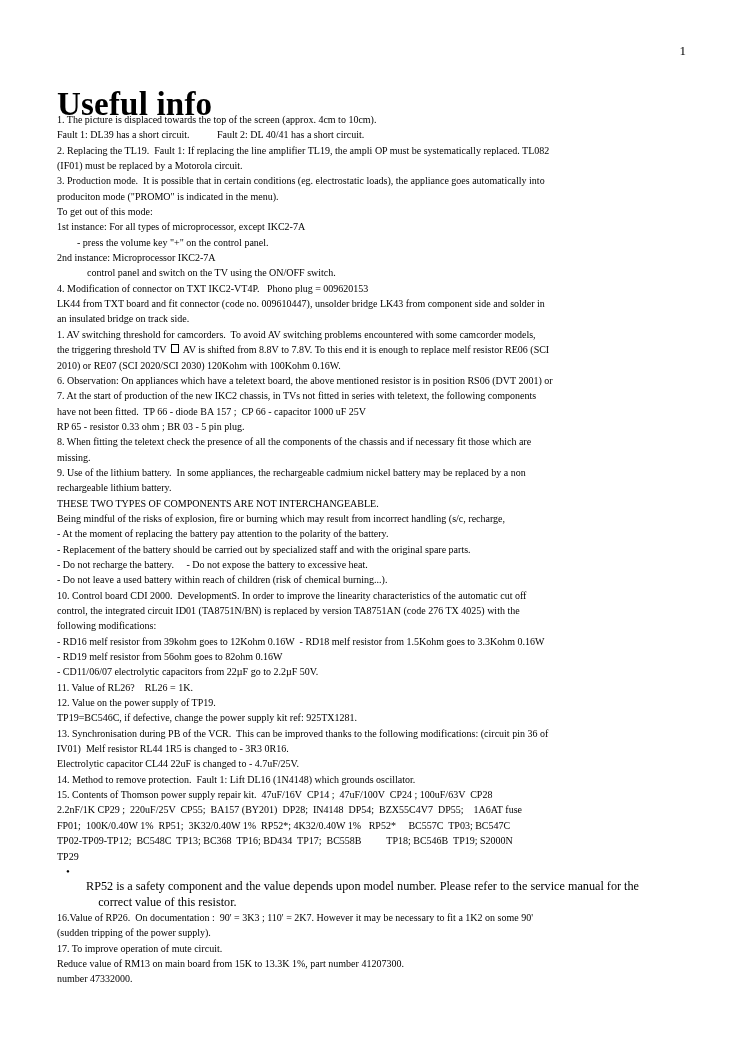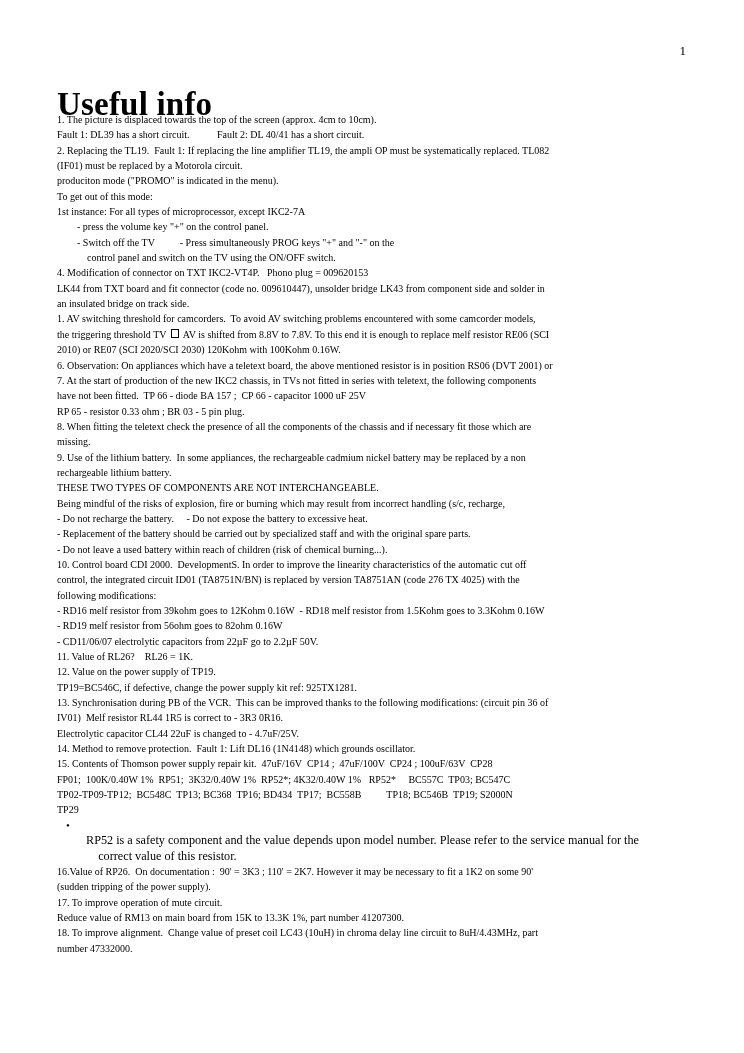--- a/index.html
+++ b/index.html
@@ -93,70 +93,72 @@
   <div class="page-number">1</div>
 
   <h1 class="doc-title">Useful info</h1>
 
   <div class="body-block">
     <div id="body-lines-top">
         <div class="ln">1. The picture is displaced towards the top of the screen (approx. 4cm to 10cm).</div>
         <div class="ln">Fault 1: DL39 has a short circuit.           Fault 2: DL 40/41 has a short circuit.</div>
         <div class="ln">2. Replacing the TL19.  Fault 1: If replacing the line amplifier TL19, the ampli OP must be systematically replaced. TL082</div>
         <div class="ln">(IF01) must be replaced by a Motorola circuit.</div>
+        <div class="ln">3. Production mode.  It is possible that in certain conditions (eg. electrostatic loads), the appliance goes automatically into</div>
         <div class="ln">produciton mode ("PROMO" is indicated in the menu).</div>
         <div class="ln">To get out of this mode:</div>
         <div class="ln">1st instance: For all types of microprocessor, except IKC2-7A</div>
         <div class="ln">        - press the volume key "+" on the control panel.</div>
-        <div class="ln">        - Switch off the TV          - Press simultaneously PROG keys "+" and "-" on the</div>
+        <div class="ln">2nd instance: Microprocessor IKC2-7A</div>
         <div class="ln">            control panel and switch on the TV using the ON/OFF switch.</div>
         <div class="ln">4. Modification of connector on TXT IKC2-VT4P.   Phono plug = 009620153</div>
         <div class="ln">LK44 from TXT board and fit connector (code no. 009610447), unsolder bridge LK43 from component side and solder in</div>
         <div class="ln">an insulated bridge on track side.</div>
         <div class="ln">1. AV switching threshold for camcorders.  To avoid AV switching problems encountered with some camcorder models,</div>
         <div class="ln">the triggering threshold TV <span class="missing-glyph"></span> AV is shifted from 8.8V to 7.8V. To this end it is enough to replace melf resistor RE06 (SCI</div>
         <div class="ln">2010) or RE07 (SCI 2020/SCI 2030) 120Kohm with 100Kohm 0.16W.</div>
         <div class="ln">6. Observation: On appliances which have a teletext board, the above mentioned resistor is in position RS06 (DVT 2001) or</div>
         <div class="ln">7. At the start of production of the new IKC2 chassis, in TVs not fitted in series with teletext, the following components</div>
         <div class="ln">have not been fitted.  TP 66 - diode BA 157 ;  CP 66 - capacitor 1000 uF 25V</div>
         <div class="ln">RP 65 - resistor 0.33 ohm ; BR 03 - 5 pin plug.</div>
         <div class="ln">8. When fitting the teletext check the presence of all the components of the chassis and if necessary fit those which are</div>
         <div class="ln">missing.</div>
         <div class="ln">9. Use of the lithium battery.  In some appliances, the rechargeable cadmium nickel battery may be replaced by a non</div>
         <div class="ln">rechargeable lithium battery.</div>
         <div class="ln">THESE TWO TYPES OF COMPONENTS ARE NOT INTERCHANGEABLE.</div>
         <div class="ln">Being mindful of the risks of explosion, fire or burning which may result from incorrect handling (s/c, recharge,</div>
+        <div class="ln">- At the moment of replacing the battery pay attention to the polarity of the battery.</div>
+        <div class="ln">- Replacement of the battery should be carried out by specialized staff and with the original spare parts.</div>
         <div class="ln">- Do not recharge the battery.     - Do not expose the battery to excessive heat.</div>
-        <div class="ln">- Replacement of the battery should be carried out by specialized staff and with the original spare parts.</div>
         <div class="ln">- Do not leave a used battery within reach of children (risk of chemical burning...).</div>
         <div class="ln">10. Control board CDI 2000.  DevelopmentS. In order to improve the linearity characteristics of the automatic cut off</div>
         <div class="ln">control, the integrated circuit ID01 (TA8751N/BN) is replaced by version TA8751AN (code 276 TX 4025) with the</div>
         <div class="ln">following modifications:</div>
         <div class="ln">- RD16 melf resistor from 39kohm goes to 12Kohm 0.16W  - RD18 melf resistor from 1.5Kohm goes to 3.3Kohm 0.16W</div>
         <div class="ln">- RD19 melf resistor from 56ohm goes to 82ohm 0.16W</div>
         <div class="ln">- CD11/06/07 electrolytic capacitors from 22µF go to 2.2µF 50V.</div>
         <div class="ln">11. Value of RL26?    RL26 = 1K.</div>
         <div class="ln">12. Value on the power supply of TP19.</div>
         <div class="ln">TP19=BC546C, if defective, change the power supply kit ref: 925TX1281.</div>
         <div class="ln">13. Synchronisation during PB of the VCR.  This can be improved thanks to the following modifications: (circuit pin 36 of</div>
-        <div class="ln">IV01)  Melf resistor RL44 1R5 is correct to - 3R3 0R16.</div>
+        <div class="ln">IV01)  Melf resistor RL44 1R5 is changed to - 3R3 0R16.</div>
         <div class="ln">Electrolytic capacitor CL44 22uF is changed to - 4.7uF/25V.</div>
         <div class="ln">14. Method to remove protection.  Fault 1: Lift DL16 (1N4148) which grounds oscillator.</div>
         <div class="ln">15. Contents of Thomson power supply repair kit.  47uF/16V  CP14 ;  47uF/100V  CP24 ; 100uF/63V  CP28</div>
+        <div class="ln">2.2nF/1K CP29 ;  220uF/25V  CP55;  BA157 (BY201)  DP28;  IN4148  DP54;  BZX55C4V7  DP55;    1A6AT fuse</div>
         <div class="ln">FP01;  100K/0.40W 1%  RP51;  3K32/0.40W 1%  RP52*; 4K32/0.40W 1%   RP52*     BC557C  TP03; BC547C</div>
         <div class="ln">TP02-TP09-TP12;  BC548C  TP13; BC368  TP16; BD434  TP17;  BC558B          TP18; BC546B  TP19; S2000N</div>
         <div class="ln">TP29</div>
       </div>
     <div class="bullet-row">
       <span class="bullet-dot">•</span><span class="bullet-text">RP52 is a safety component and the value depends upon model number. Please refer to the service manual for the
     correct value of this resistor.</span>
     </div>
     <div id="body-lines-bottom">
         <div class="ln">16.Value of RP26.  On documentation :  90' = 3K3 ; 110' = 2K7. However it may be necessary to fit a 1K2 on some 90'</div>
         <div class="ln">(sudden tripping of the power supply).</div>
         <div class="ln">17. To improve operation of mute circuit.</div>
         <div class="ln">Reduce value of RM13 on main board from 15K to 13.3K 1%, part number 41207300.</div>
-        <div class="ln">18. To improve alignment.  Change value of preset coil LC43 (10uH) in chroma delay line circuit to 8uH/4.43MHz, part</div>
         <div class="ln">number 47332000.</div>
       </div>
   </div>
 
 </div>
 
 </body></html>

